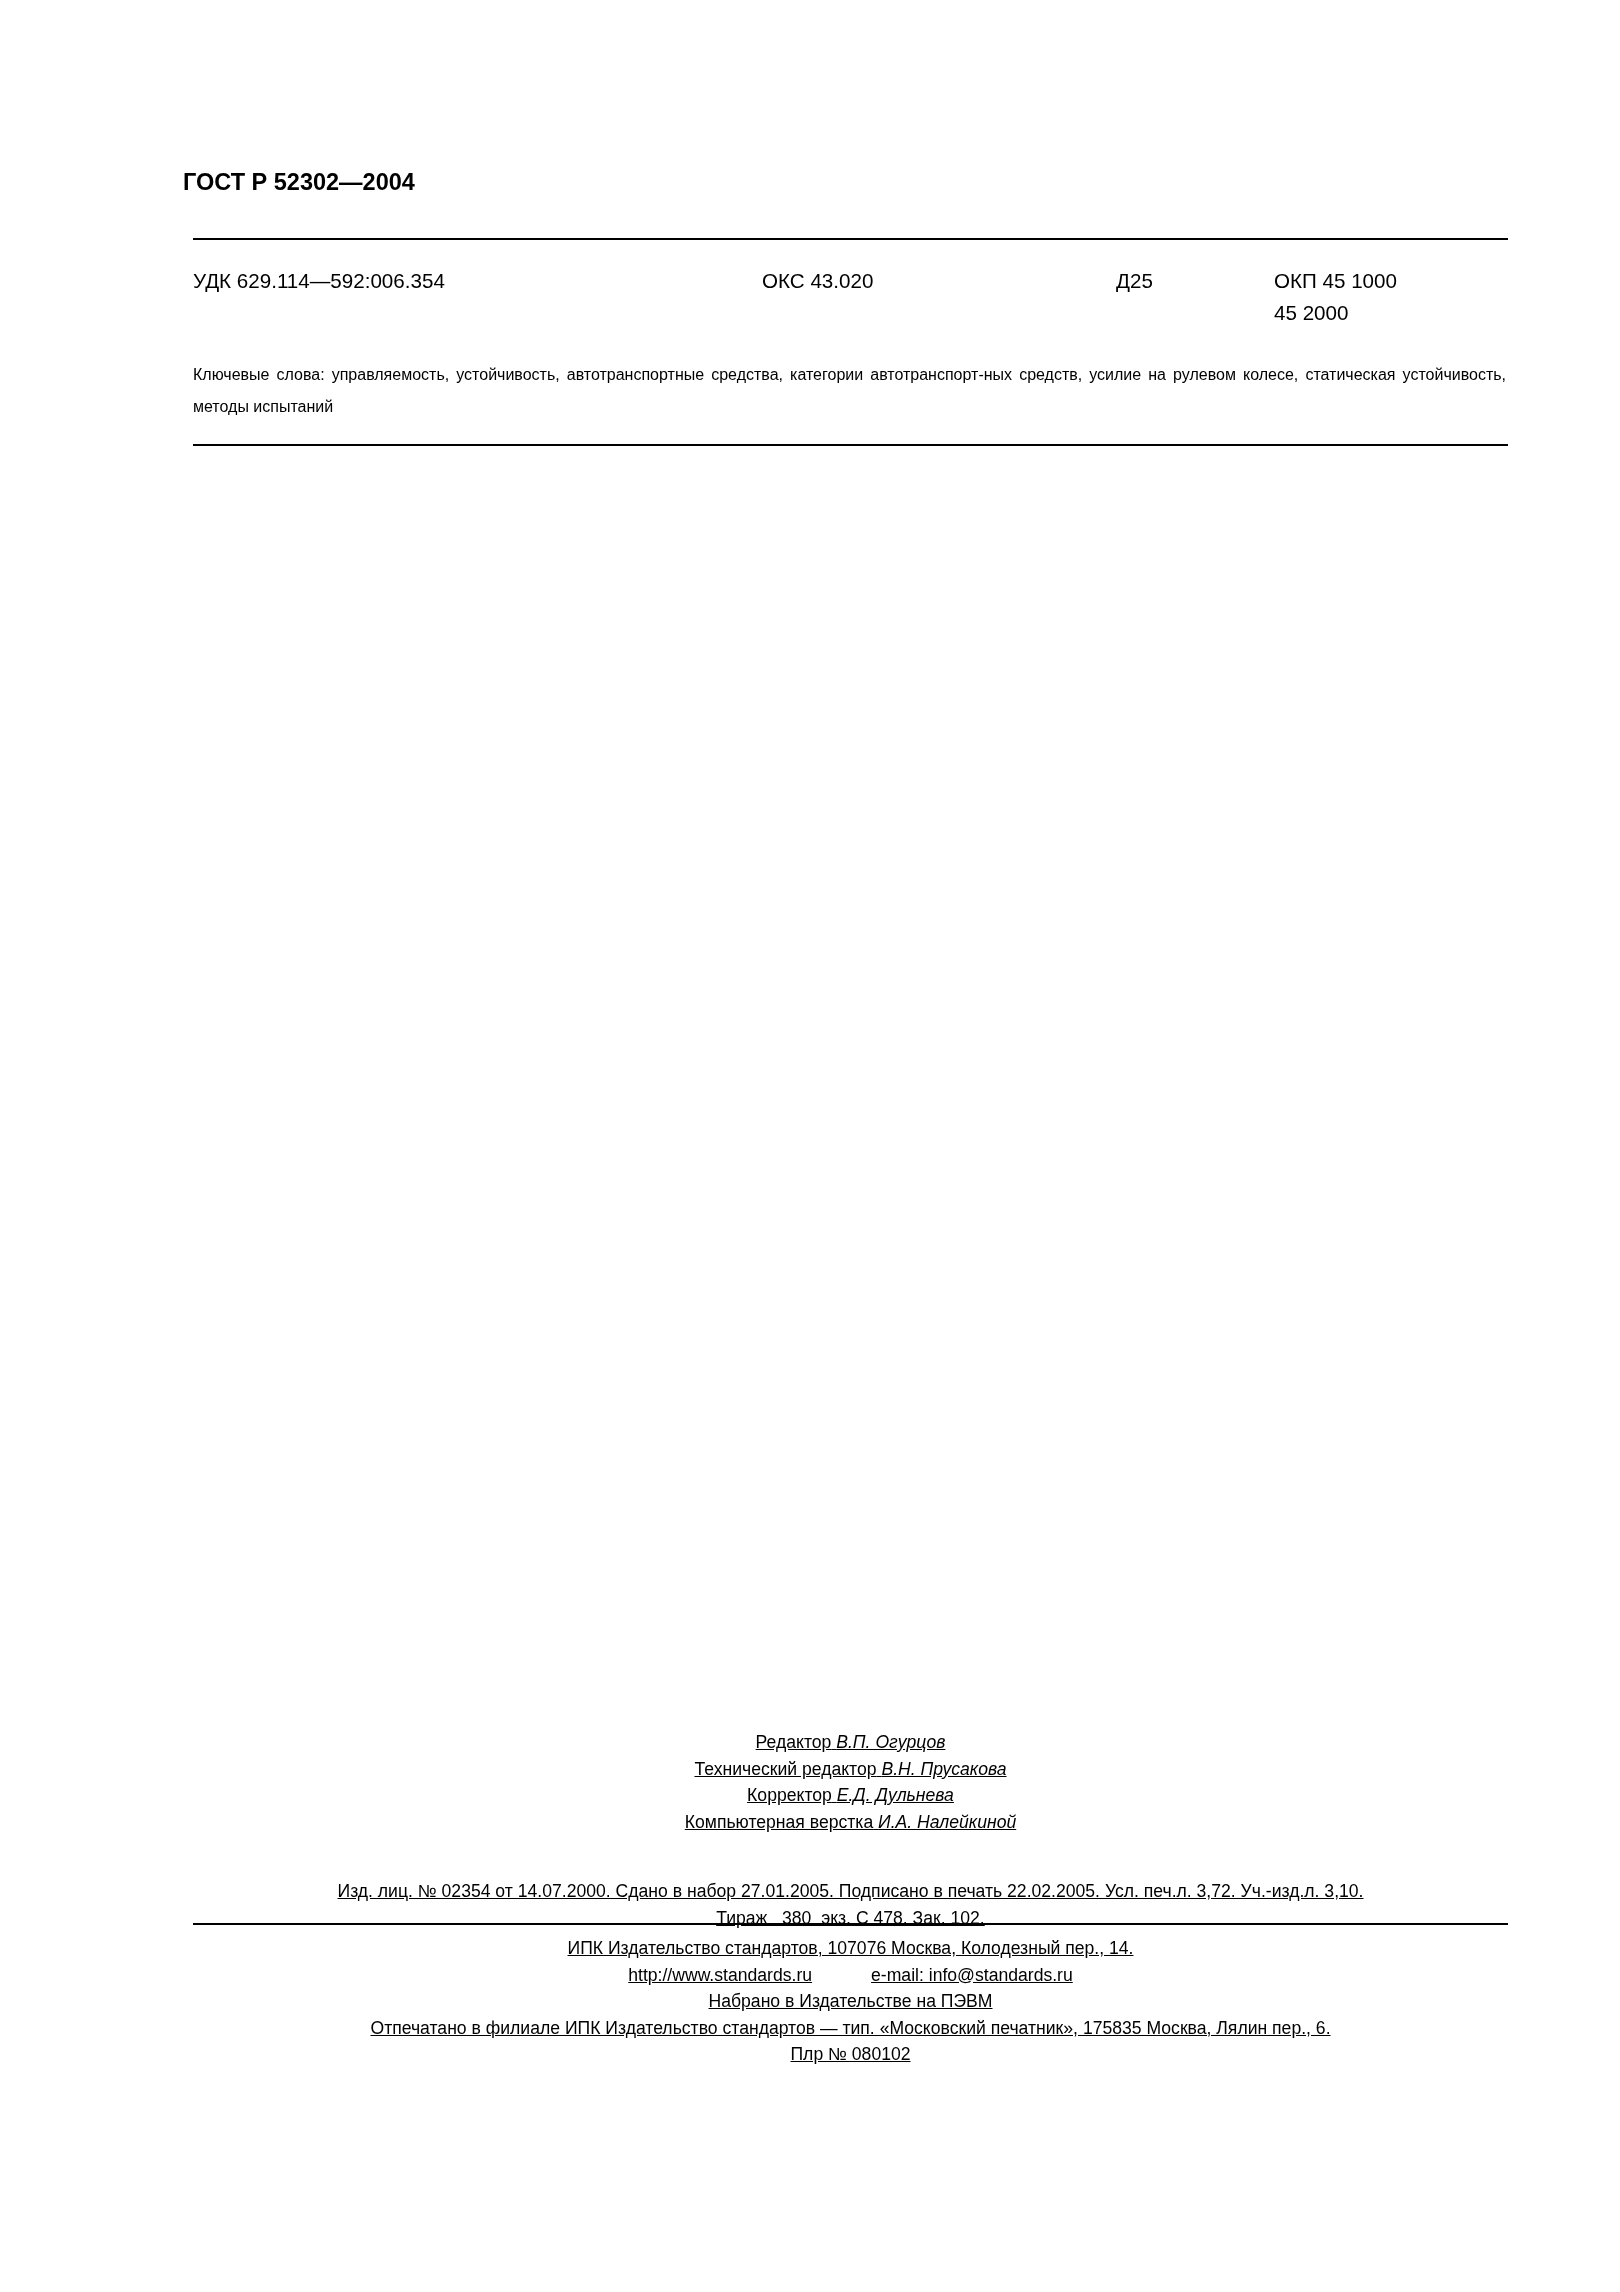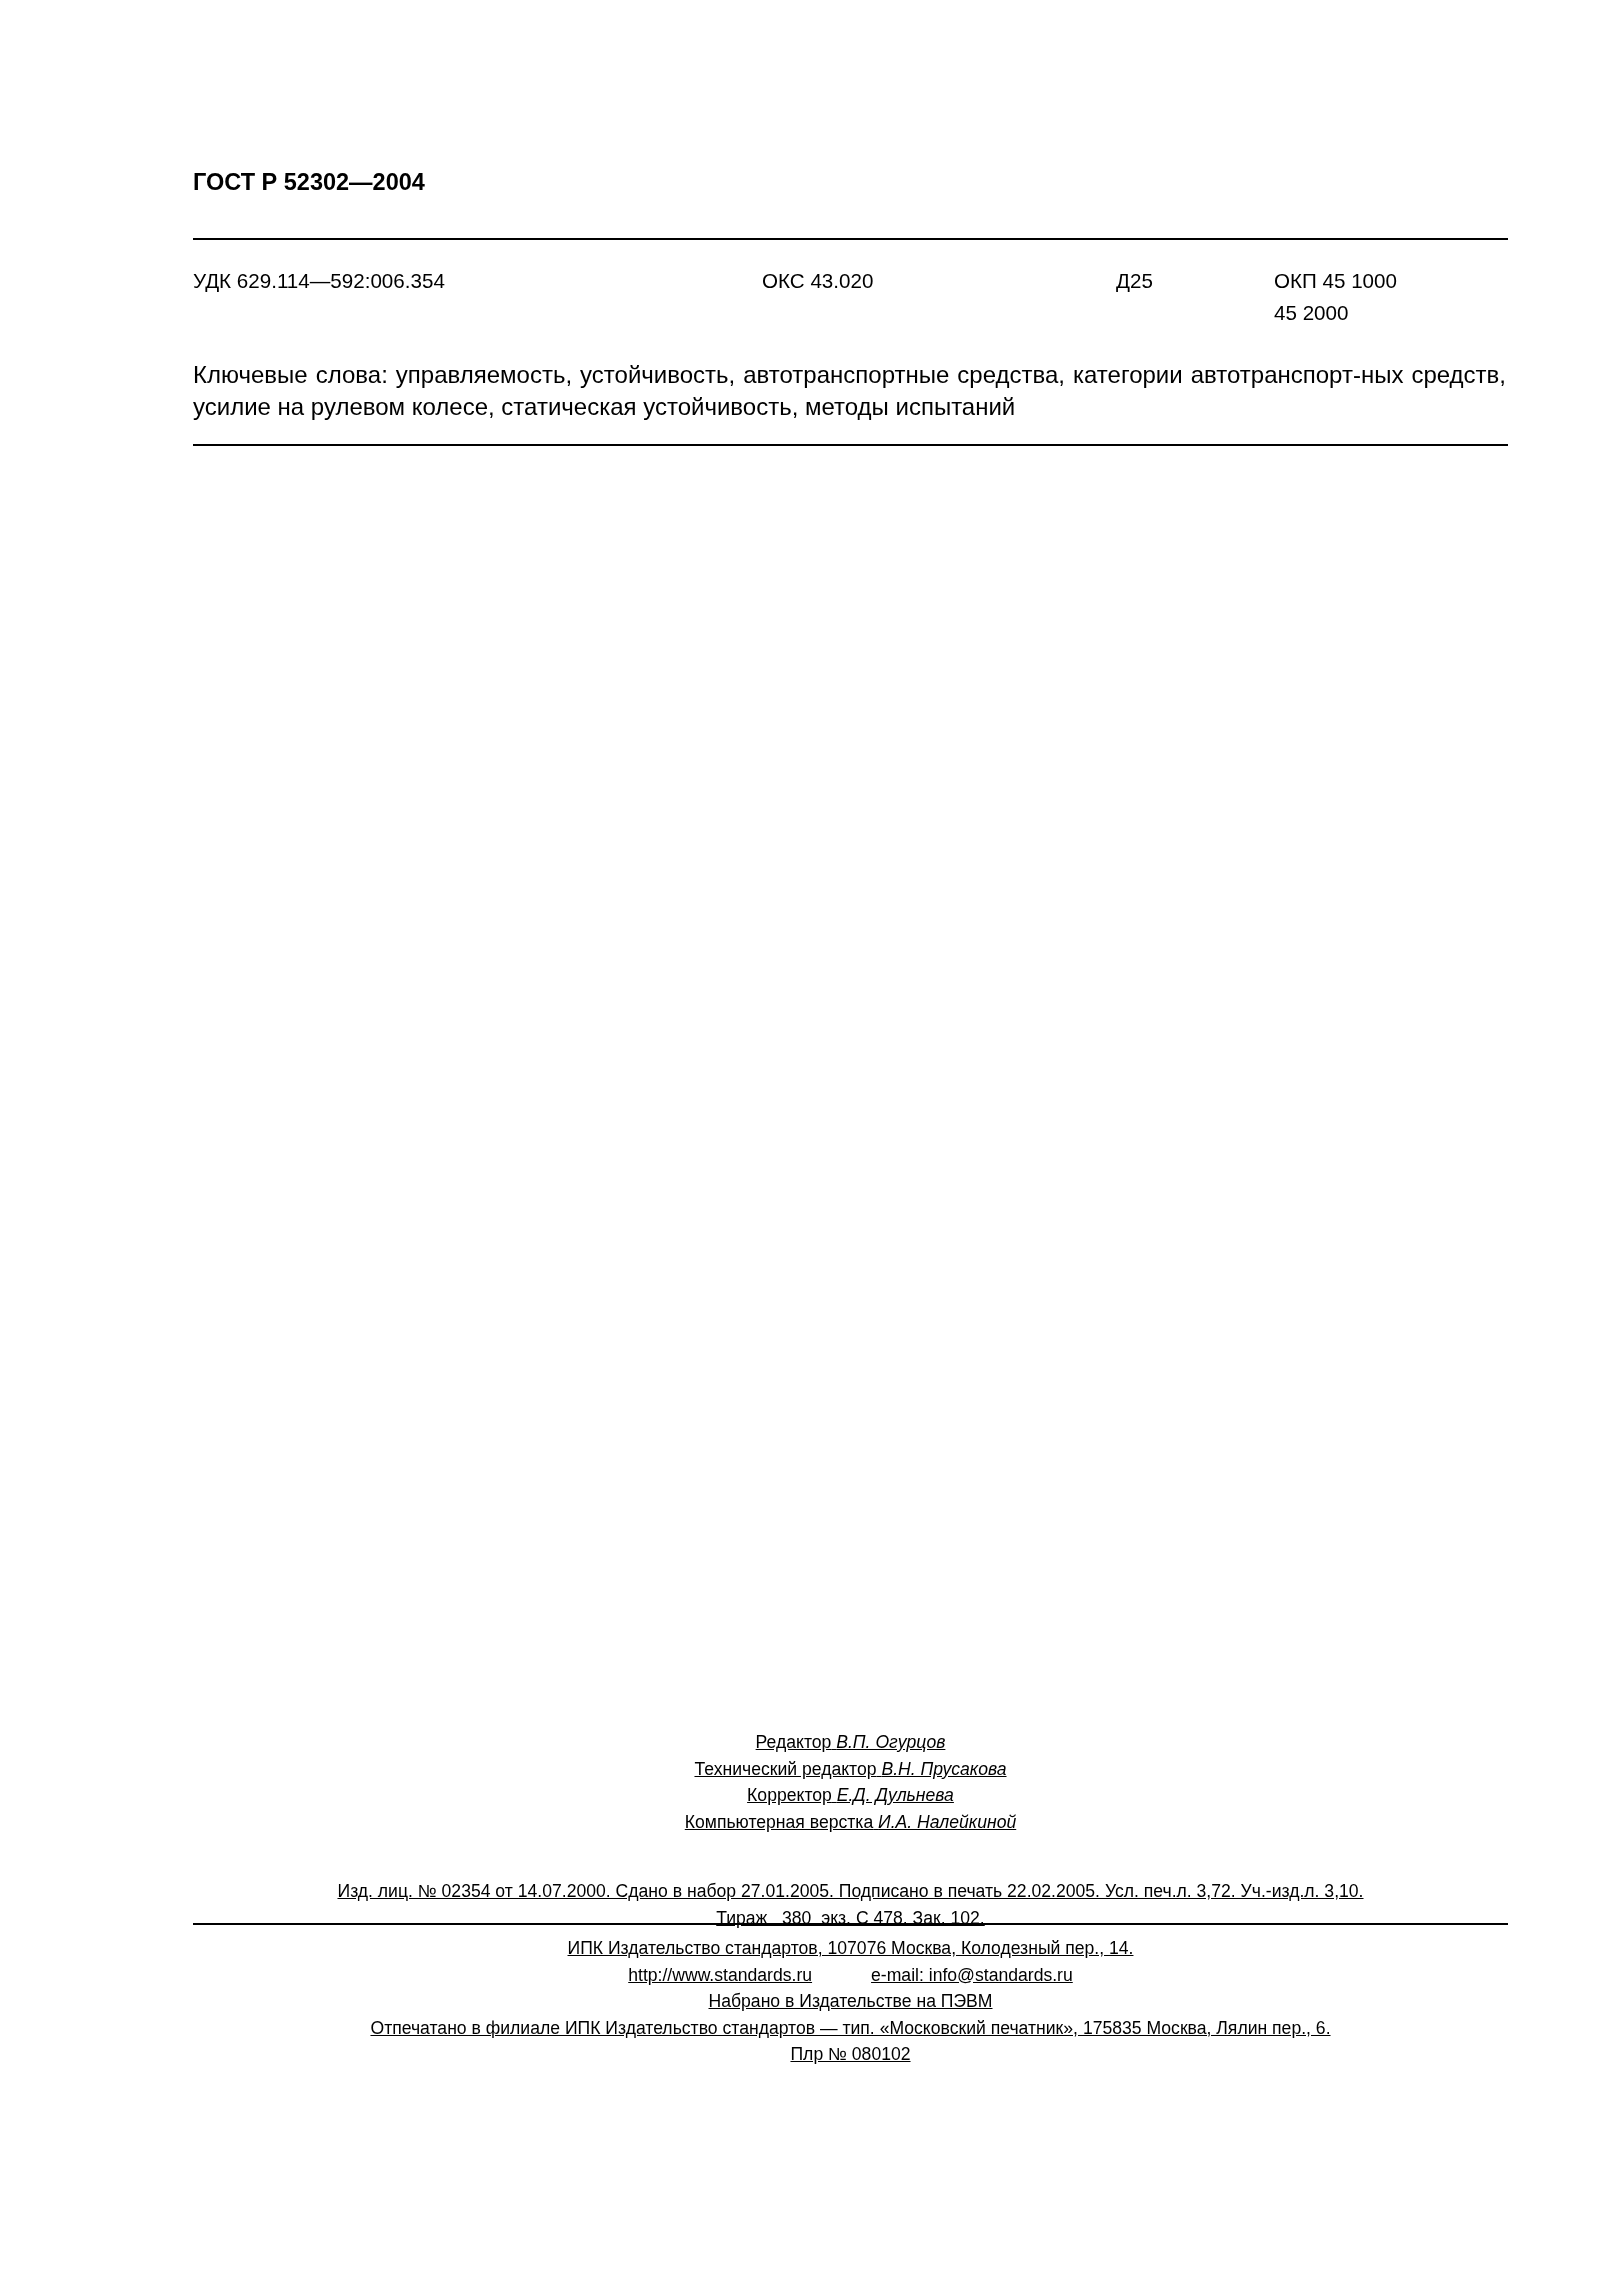--- a/index.html
+++ b/index.html
@@ -2,32 +2,32 @@
 <html><head>
 <meta charset="utf-8">
 <style>
   html, body { margin: 0; padding: 0; background: #ffffff; }
   body {
     width: 1620px; height: 2293px; position: relative; overflow: hidden;
     font-family: "Liberation Sans", sans-serif; color: #000000;
   }
   .abs { position: absolute; white-space: nowrap; }
   .doc-code {
-    left: 193px; top: 168px; font-size: 23.5px; font-weight: bold; line-height: 29px;
+    left: 183px; top: 168px; font-size: 23.5px; font-weight: bold; line-height: 29px;
   }
   .rule { position: absolute; left: 193px; width: 1315px; height: 2px; background: #000000; }
   .meta { font-size: 20.6px; line-height: 32px; top: 265px; }
   .udk { left: 193px; }
   .oks { left: 762px; }
   .d25 { left: 1116px; }
   .okp { left: 1274px; width: 231px; text-align: left; }
   .okp span { display: block; }
   .keywords {
     position: absolute; left: 193px; top: 359px; width: 1313px;
-    font-size: 24px; line-height: 32px; text-align: justify; text-align-last: left;
+    font-size: 16px; line-height: 32px; text-align: justify; text-align-last: left;
   }
   .credits {
     position: absolute; left: 193px; width: 1315px; text-align: center;
     font-size: 17.6px; line-height: 26.5px; text-decoration: underline;
   }
   .credits .row { display: block; white-space: nowrap; }
   .credits i { font-style: italic; }
   .editors { top: 1729px; }
   .imprint { top: 1878px; }
   .publisher { top: 1935px; }

